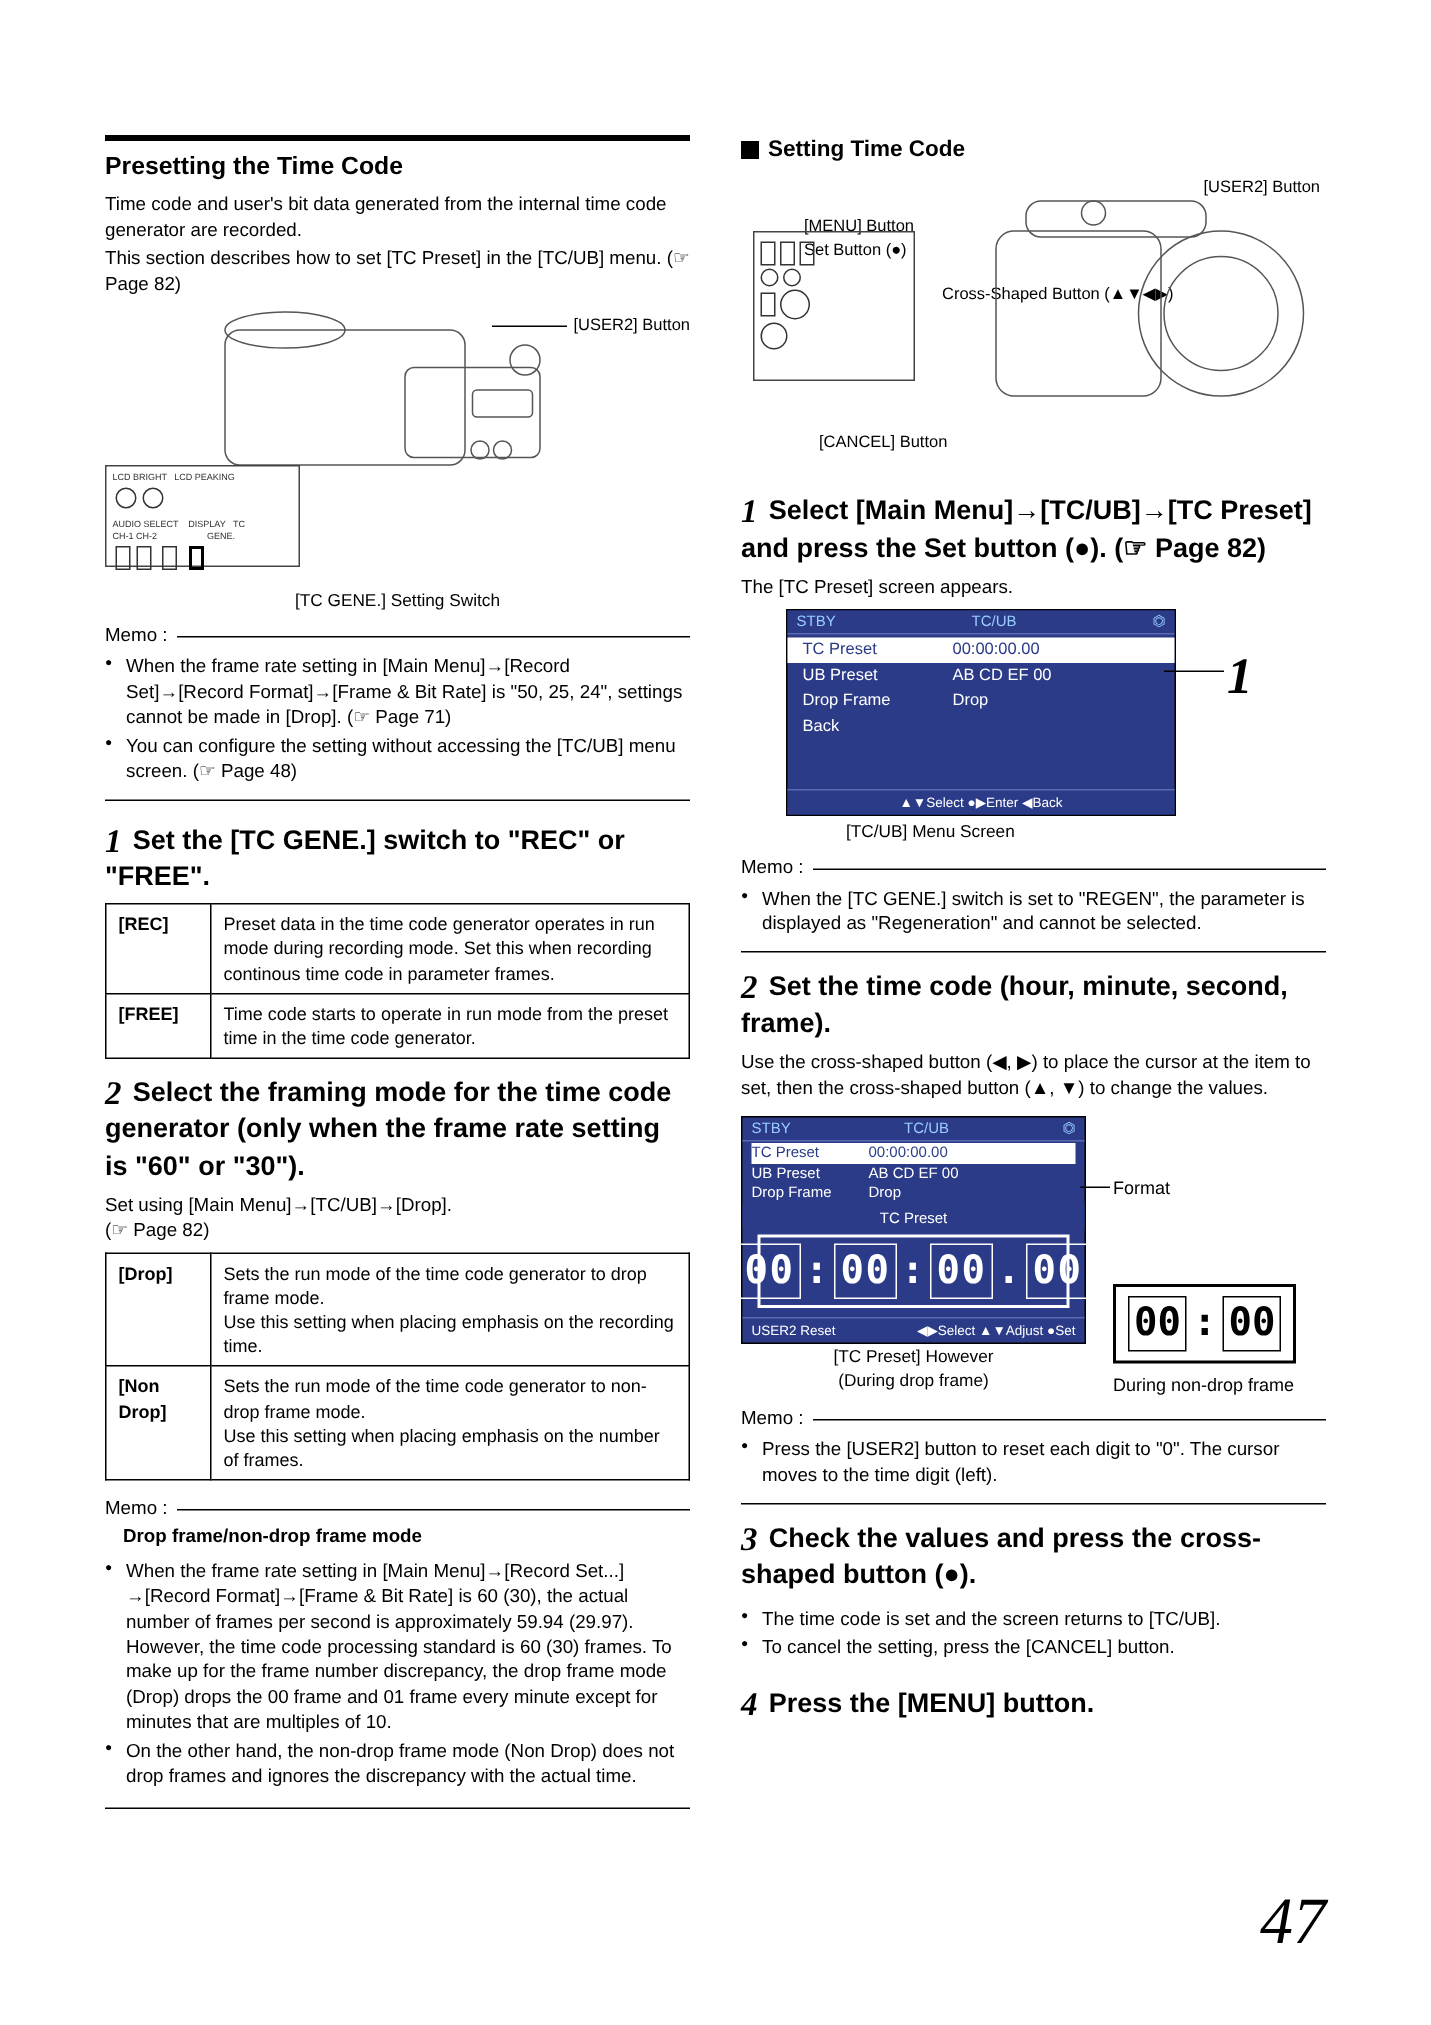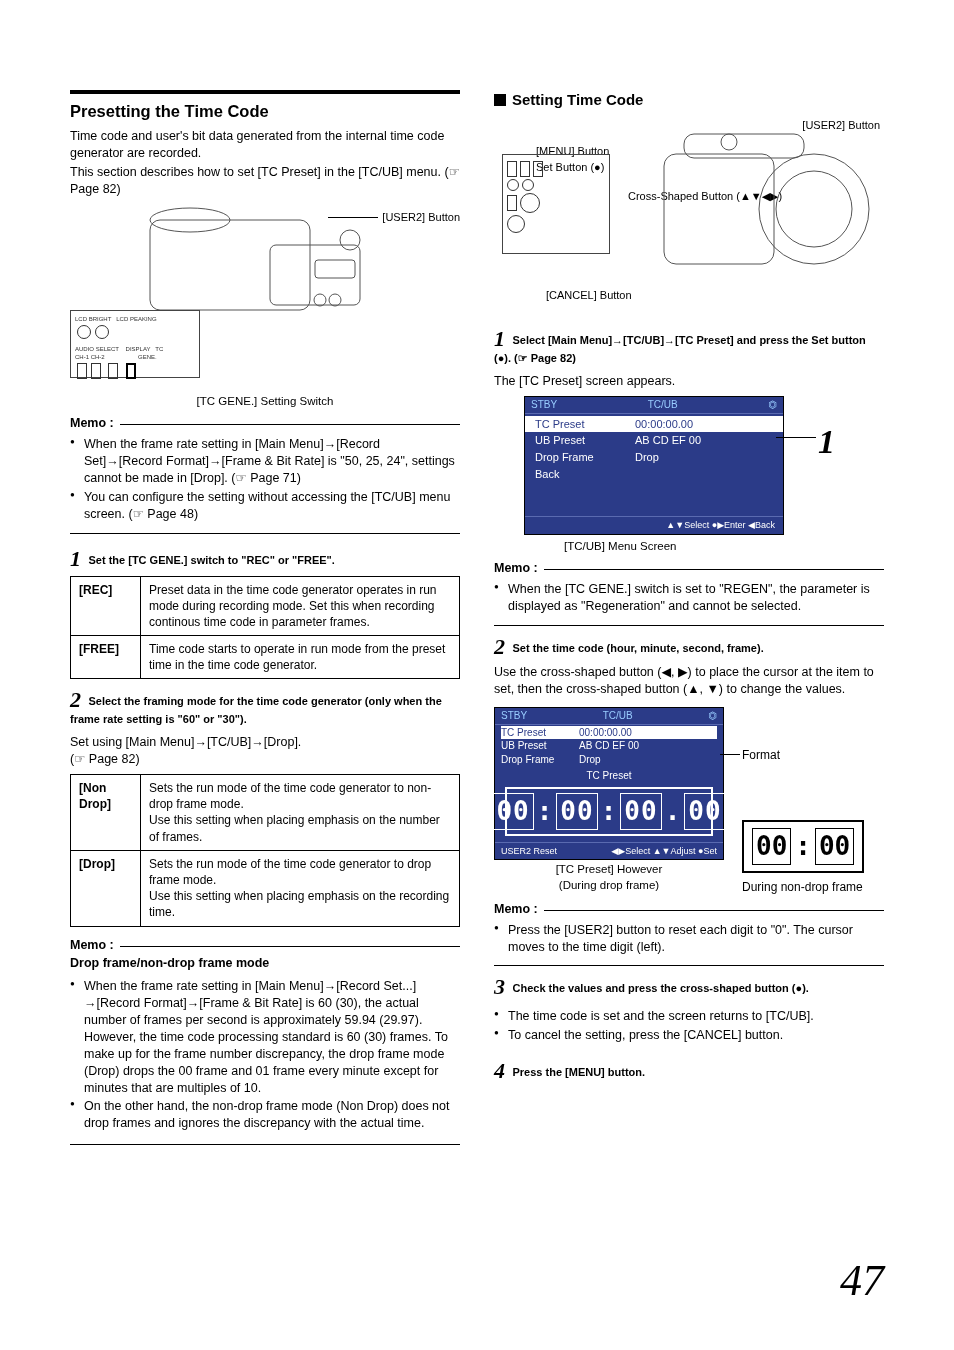--- a/index.html
+++ b/index.html
@@ -26,63 +26,63 @@
   .step { margin: 10px 0 6px 0; }
   .step-num {
     font-family: "Times New Roman", serif;
     font-style: italic;
     font-weight: bold;
     font-size: 22px;
     margin-right: 4px;
     line-height: 1;
     vertical-align: -2px;
   }
-  .step-text { font-weight: bold; font-size: 11px; }
+  .step-text { font-weight: bold; font-size: 18px; }
   table.box {
     border-collapse: collapse;
     width: 100%;
     margin: 6px 0 10px 0;
     font-size: 12px;
   }
   table.box td {
     border: 1px solid #000;
     padding: 5px 8px;
     vertical-align: top;
   }
   table.box td.k { font-weight: bold; width: 70px; }
   .memo-head {
-    font-weight: bold;
+    font-weight: normal;
     font-size: 12.5px;
     display: flex;
     align-items: center;
     gap: 6px;
     margin-top: 6px;
   }
   .memo-head .line { flex:1; border-top:1px solid #000; height:0; margin-top:2px;}
   ul.memo { list-style: none; padding: 2px 0 4px 0; margin:0; }
   ul.memo > li { position: relative; padding-left: 14px; margin: 2px 0; }
   ul.memo > li::before { content:"●"; position:absolute; left:0; top:0; font-size:8px; line-height:1.6; }
-  .memo-sub { font-weight: bold; margin: 2px 0; }
+  .memo-sub { font-weight: bold; margin: 2px 12px; }
   .figure-caption { text-align:center; font-size:11.5px; margin-top:4px; }
   .menu-screen {
     width: 260px; background:#2b3b88; color:#fff; font-size:11px;
     border:1px solid #000; position:relative; margin:6px 0 2px 30px;
   }
   .menu-screen .top {
     background:#2b3b88; color:#9cf; font-size:10px;
     display:flex; justify-content:space-between; padding:1px 6px;
     border-bottom:1px solid #5a6ab0;
   }
   .menu-screen .body { padding:2px 0 18px 0; min-height:120px; }
   .menu-screen .row { display:flex; padding:1px 10px; }
   .menu-screen .row .l { width:100px; }
   .menu-screen .row.sel { background:#fff; color:#2b3b88; }
   .menu-screen .foot {
     position:absolute; left:0; right:0; bottom:0;
-    background:#2b3b88; color:#fff; font-size:9px; text-align:right; padding:2px 8px;
+    background:#2b3b88; color:#fff; font-size:9px; text-align:center; padding:2px 8px;
     border-top:1px solid #5a6ab0;
   }
   .menu-annot-1 {
     position:absolute; right:-52px; top:22px;
     font-family:"Times New Roman",serif; font-style:italic; font-weight:bold;
     color:#000; font-size:34px;
   }
   .menu-annot-1::before{
     content:""; position:absolute; left:-42px; top:18px; width:40px; border-top:1px solid #000;
   }
@@ -210,28 +210,28 @@
       <span class="step-num">2</span>
       <span class="step-text">Select the framing mode for the time code generator (only when the frame rate setting is "60" or "30").</span>
     </div>
     <p class="p">
       <span>Set using [Main Menu]</span><span class="arrow">→</span><span>[TC/UB]</span><span class="arrow">→</span><span>[Drop].</span><br>
       (<span>☞</span><span> Page 82)</span>
     </p>
     <table class="box">
       <tbody>
           <tr>
+        <td class="k">[Drop]</td>
+        <td style="white-space:pre-line;">Sets the run mode of the time code generator to drop frame mode.
+Use this setting when placing emphasis on the recording time.</td>
+      </tr>
+      <tr>
         <td class="k">[Non Drop]</td>
         <td style="white-space:pre-line;">Sets the run mode of the time code generator to non-drop frame mode.
 Use this setting when placing emphasis on the number of frames.</td>
-      </tr>
-      <tr>
-        <td class="k">[Drop]</td>
-        <td style="white-space:pre-line;">Sets the run mode of the time code generator to drop frame mode.
-Use this setting when placing emphasis on the recording time.</td>
       </tr>
     </tbody>
       </table>
 
     <div class="memo-head">
       <span>Memo :</span>
         <span class="line"></span>
     </div>
     <div class="memo-sub">Drop frame/non-drop frame mode</div>
     <ul class="memo">

